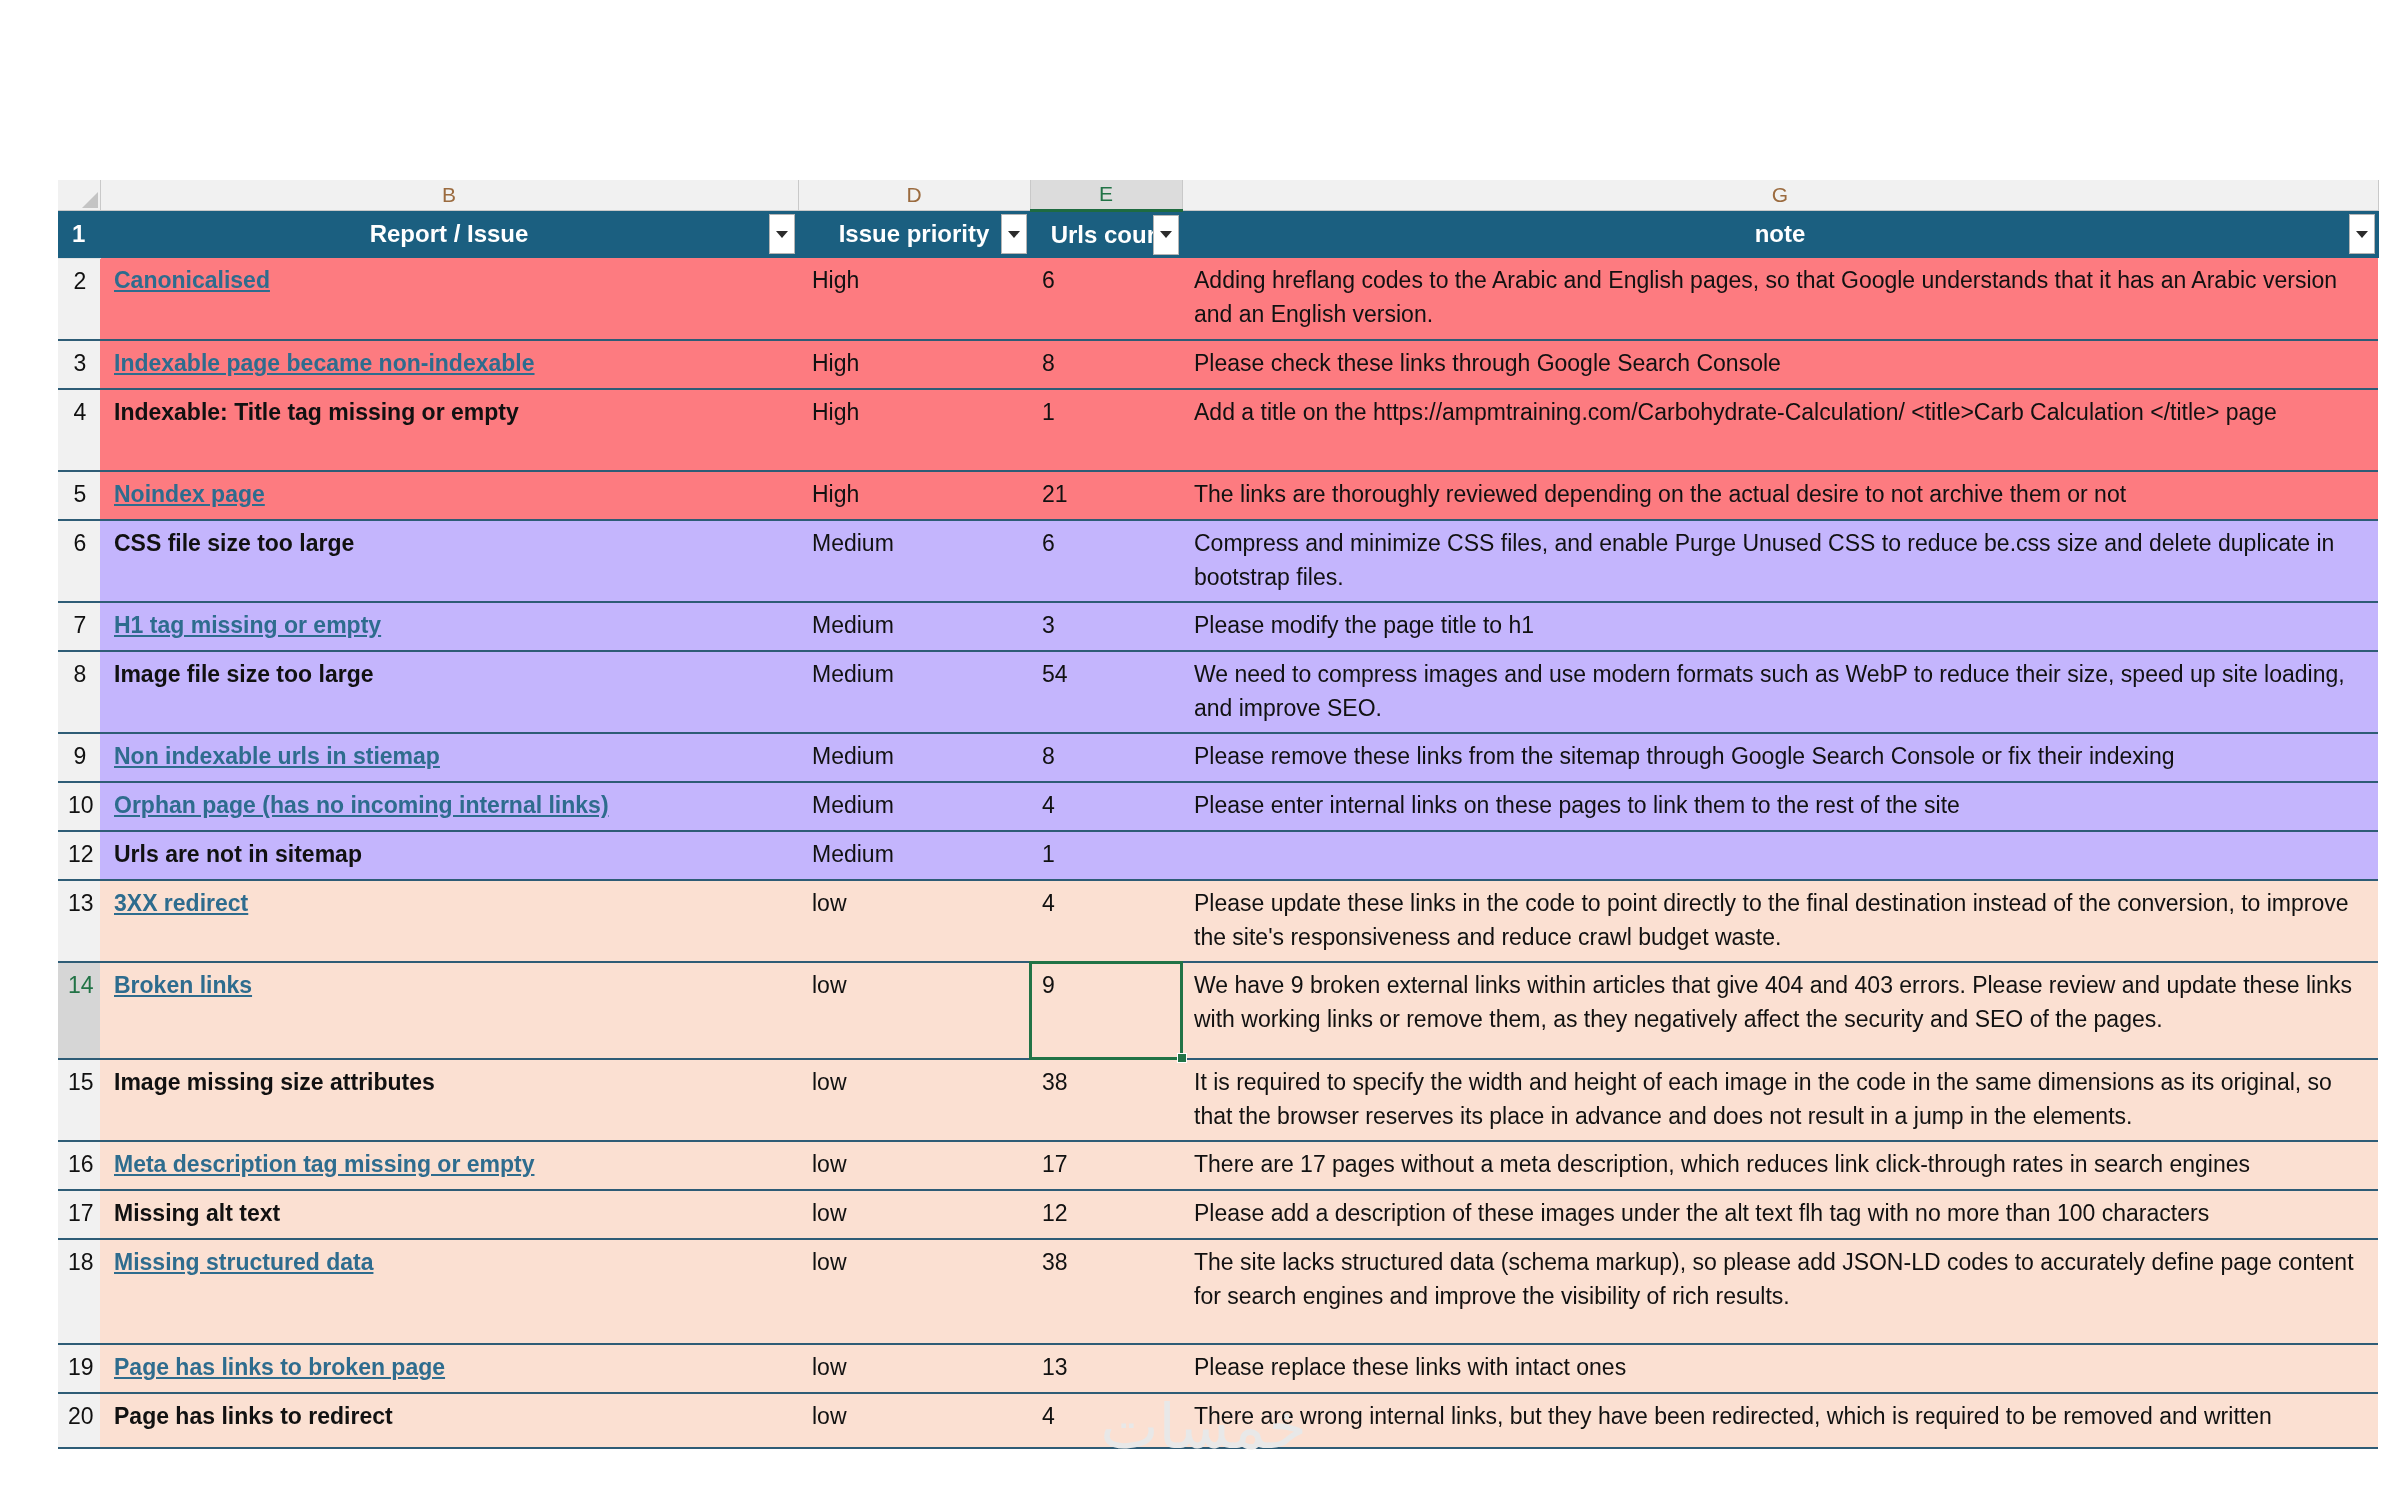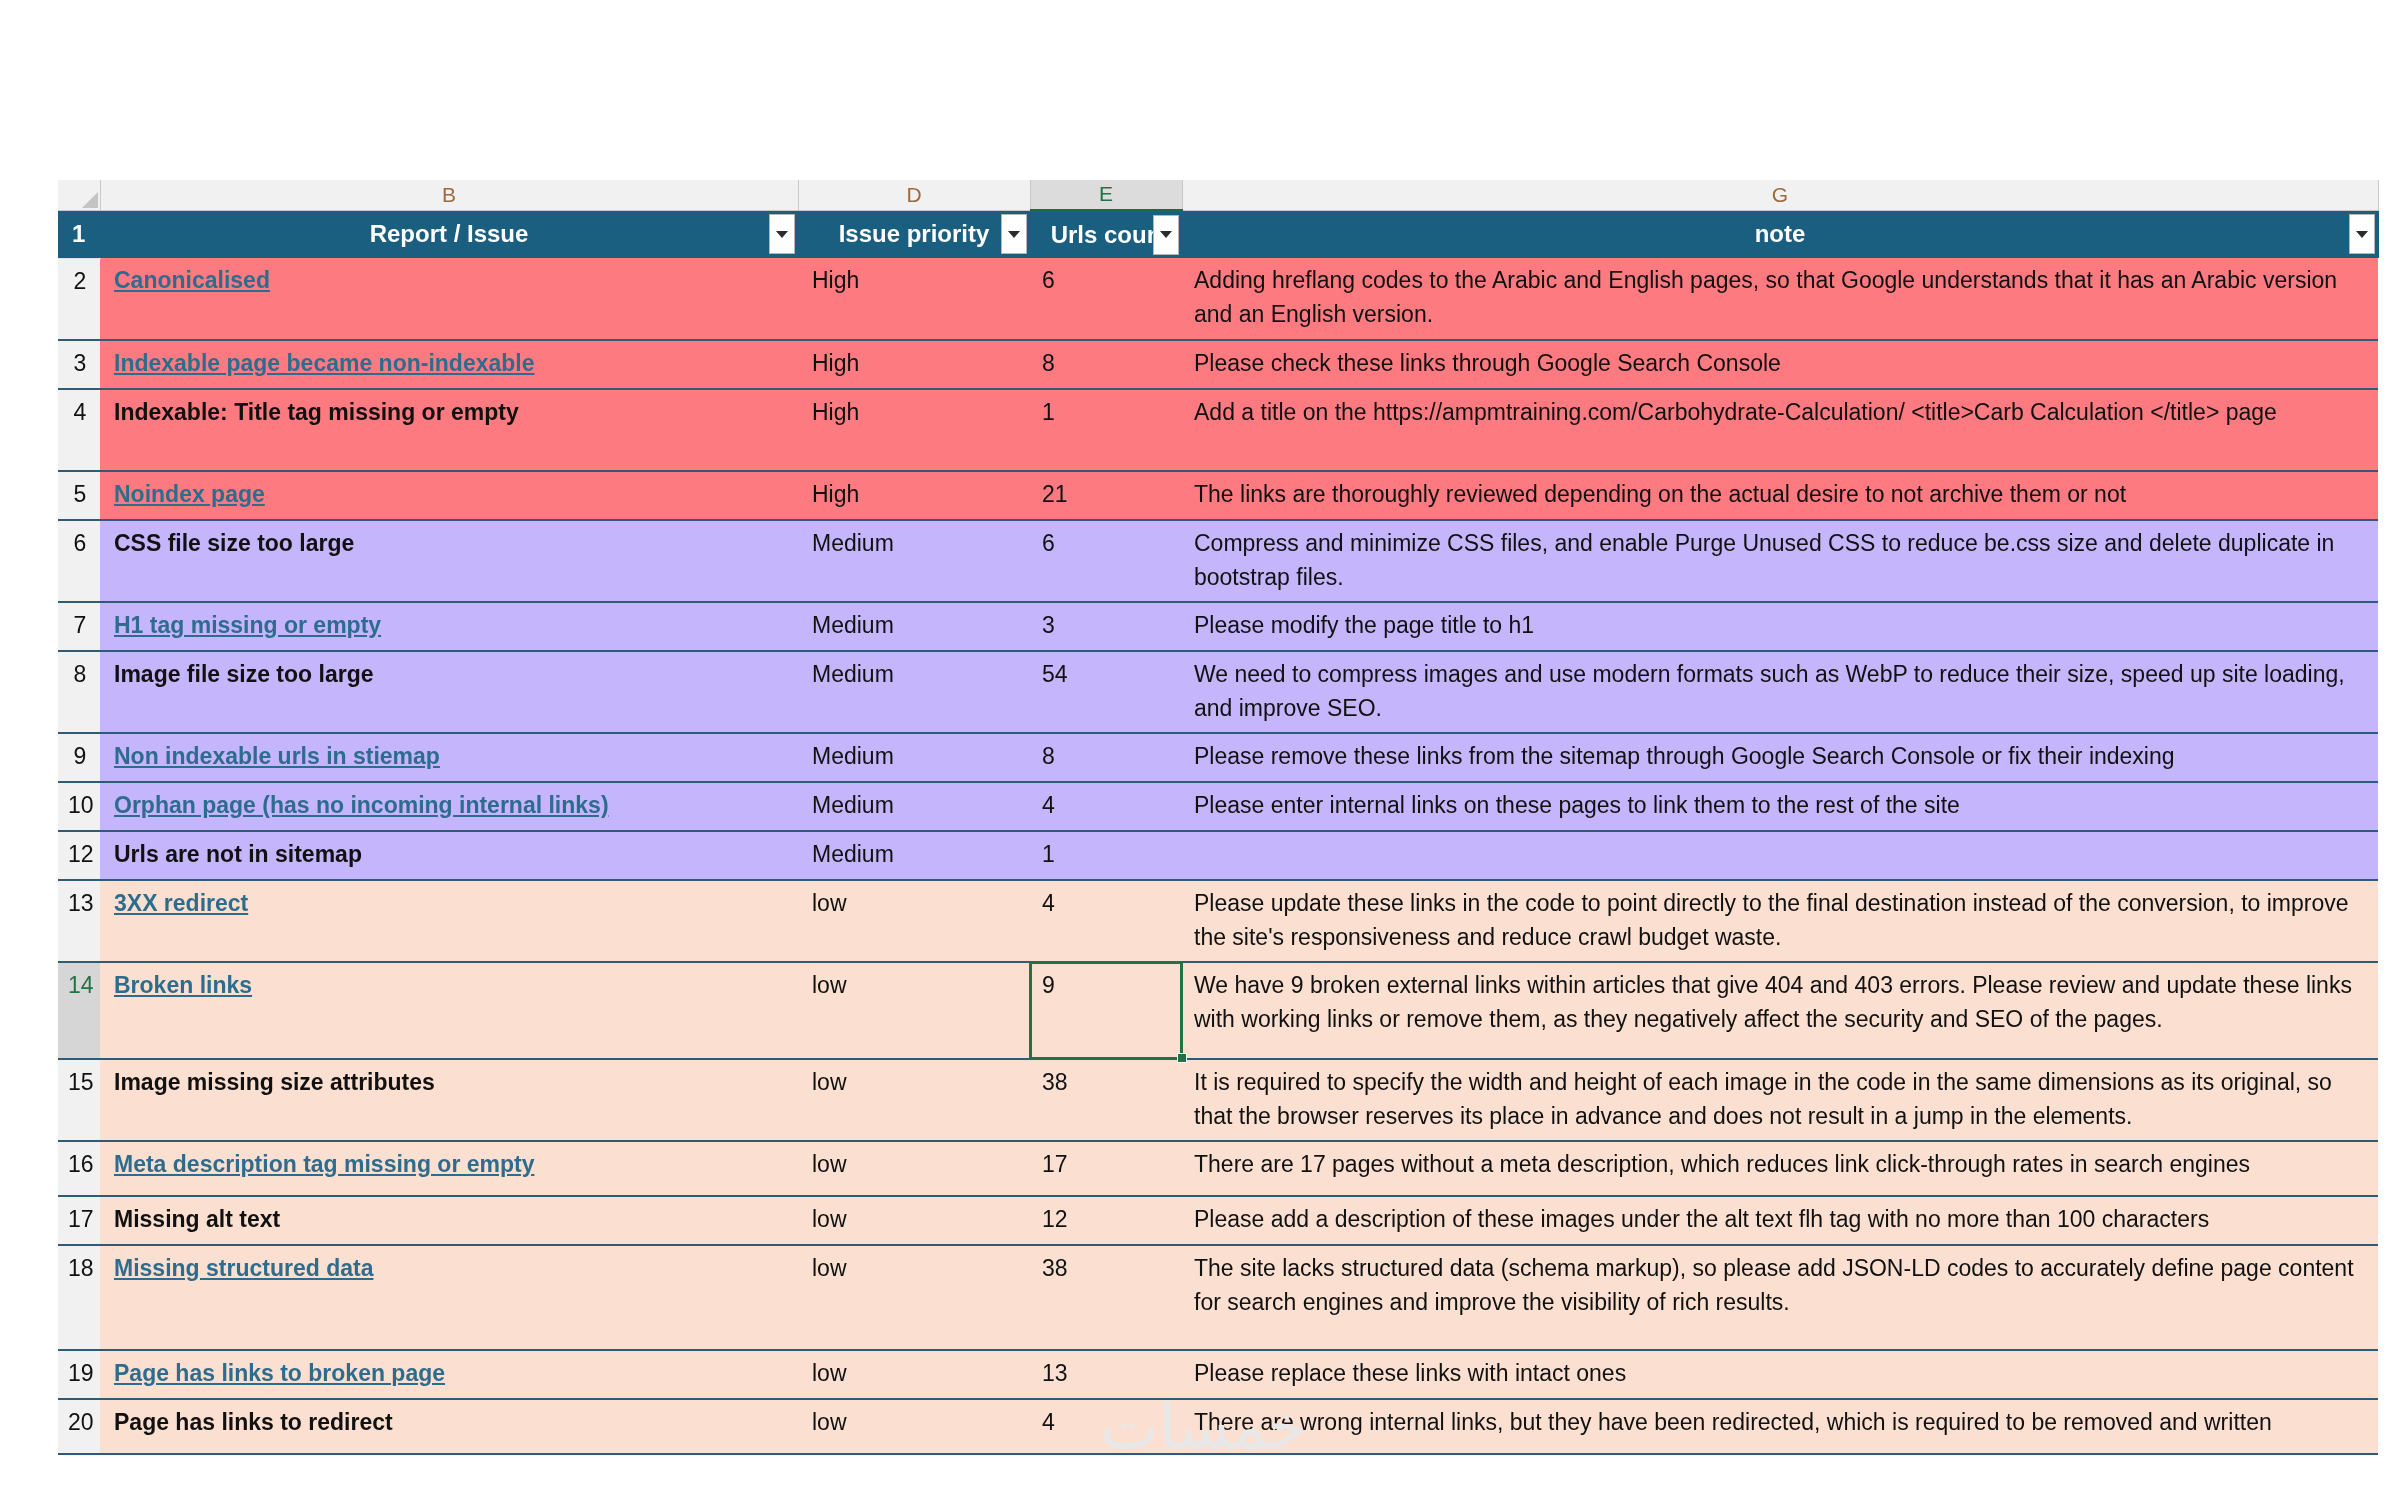--- a/index.html
+++ b/index.html
@@ -277,21 +277,21 @@
           <td class="c-count cell-selected">9<span class="fill-handle"></span></td>
           <td class="c-note">We have 9 broken external links within articles that give 404 and 403 errors. Please review and update these links with working links or remove them, as they negatively affect the security and SEO of the pages.</td>
         </tr>
         <tr class="datarow prio-low" style="height: 82px;">
           <td class="rownum">15</td>
           <td class="c-issue"><span>Image missing size attributes</span></td>
           <td class="c-prio">low</td>
           <td class="c-count">38</td>
           <td class="c-note">It is required to specify the width and height of each image in the code in the same dimensions as its original, so that the browser reserves its place in advance and does not result in a jump in the elements.</td>
         </tr>
-        <tr class="datarow prio-low" style="height: 55px;">
+        <tr class="datarow prio-low" style="height: 49px;">
           <td class="rownum">16</td>
           <td class="c-issue"><span class="link">Meta description tag missing or empty </span></td>
           <td class="c-prio">low</td>
           <td class="c-count">17</td>
           <td class="c-note">There are 17 pages without a meta description, which reduces link click-through rates in search engines</td>
         </tr>
         <tr class="datarow prio-low" style="height: 49px;">
           <td class="rownum">17</td>
           <td class="c-issue"><span>Missing alt text</span></td>
           <td class="c-prio">low</td>

